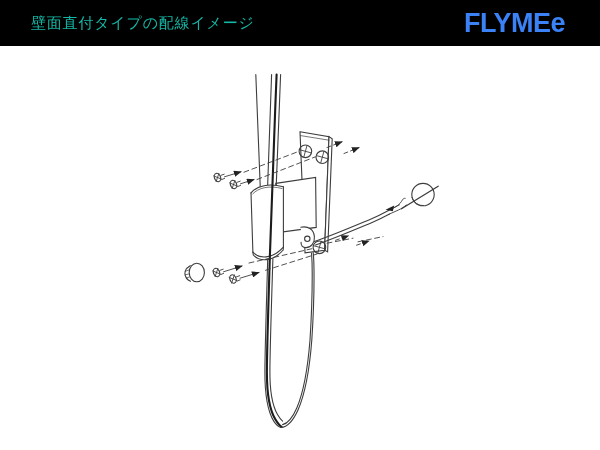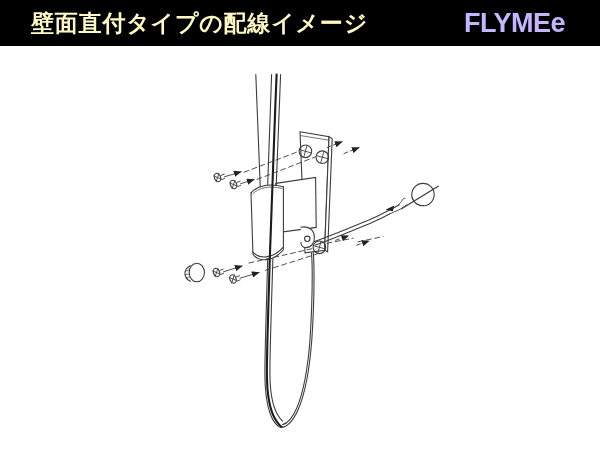--- a/index.html
+++ b/index.html
@@ -4,24 +4,24 @@
 <style>
   html,body{margin:0;padding:0;background:#ffffff;}
   body{width:600px;height:450px;overflow:hidden;font-family:"DejaVu Sans",sans-serif;}
   .page{width:600px;height:450px;position:relative;background:#fff;}
   .header{
     position:absolute;top:0;left:0;width:600px;height:46px;background:#000;
     display:flex;align-items:center;justify-content:space-between;box-sizing:border-box;
     padding:0 35px 0 31px;
   }
   .header-title{
-    color:#fef9c3;font-size:23px;font-weight:bold;letter-spacing:0.8px;white-space:nowrap;
+    color:#14b8a6;font-size:15px;font-weight:normal;letter-spacing:0.8px;white-space:nowrap;
   }
   .brand{
-    color:#c4b5fd;font-size:27px;font-weight:bold;letter-spacing:-0.5px;white-space:nowrap;
+    color:#3b82f6;font-size:27px;font-weight:bold;letter-spacing:-0.5px;white-space:nowrap;
     font-family:"Liberation Sans","DejaVu Sans",sans-serif;
   }
   .diagram-wrap{position:absolute;top:46px;left:0;width:600px;height:404px;background:#fff;}
   svg{display:block;}
 </style>
 </head>
 <body>
 
 <div class="page">
 

